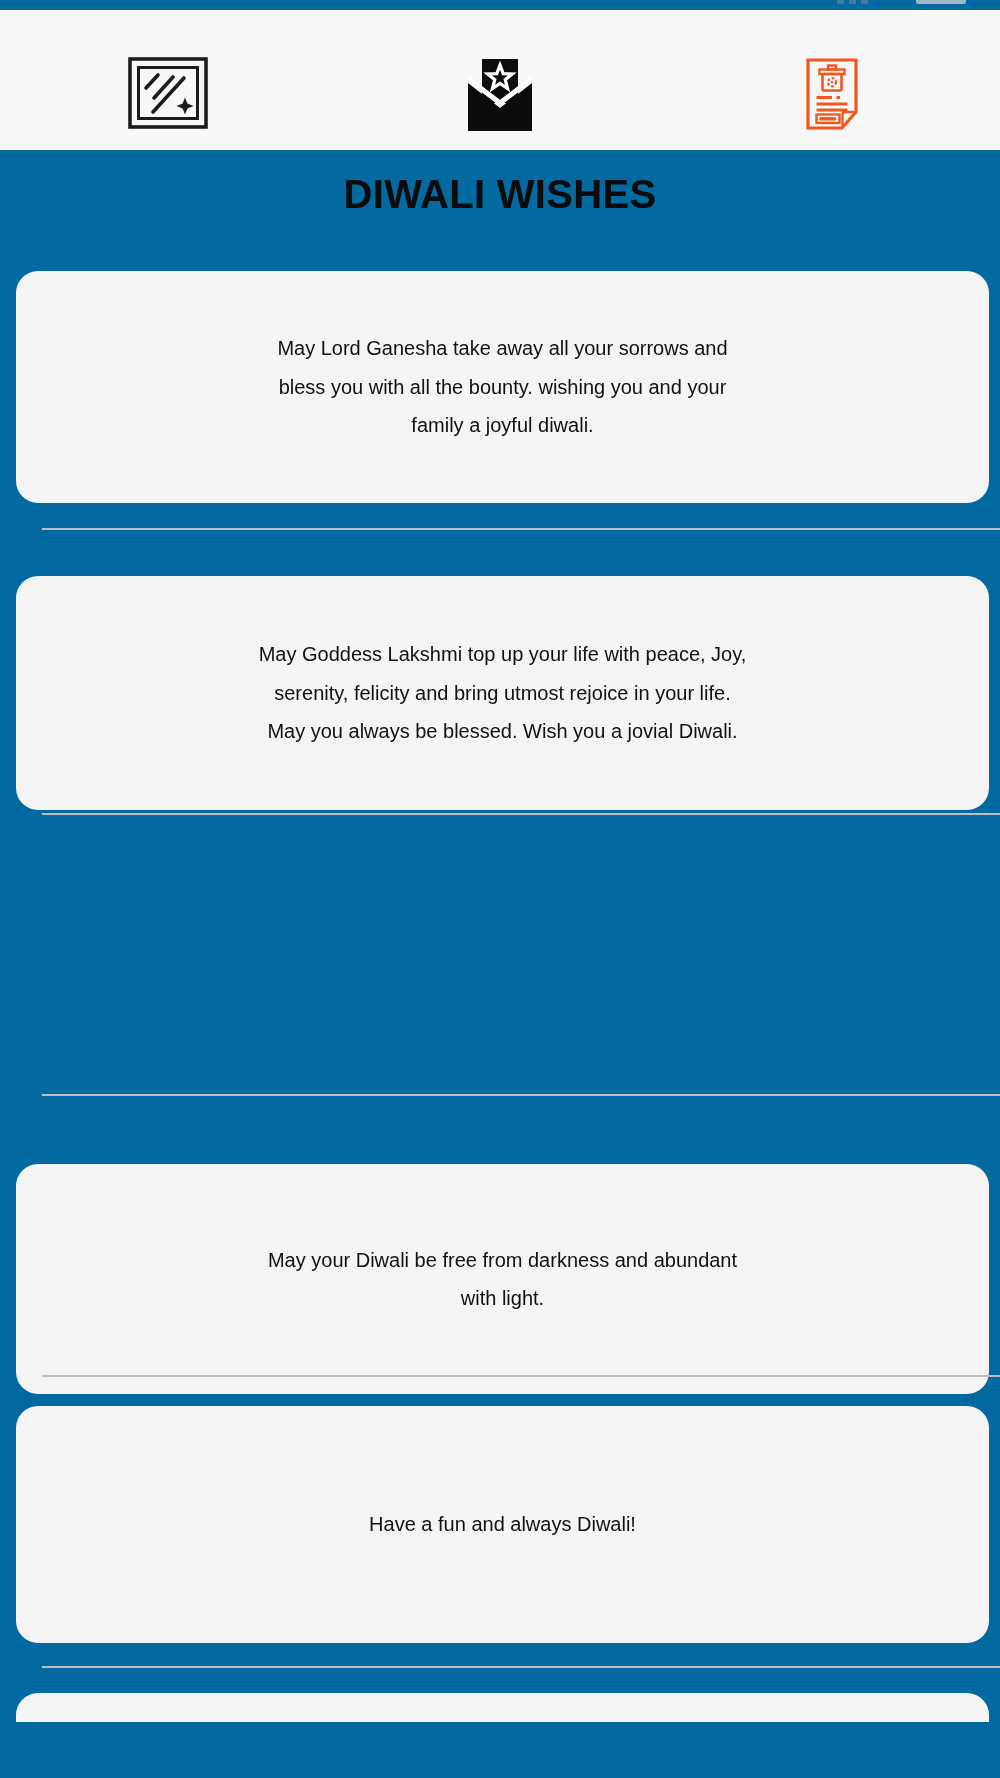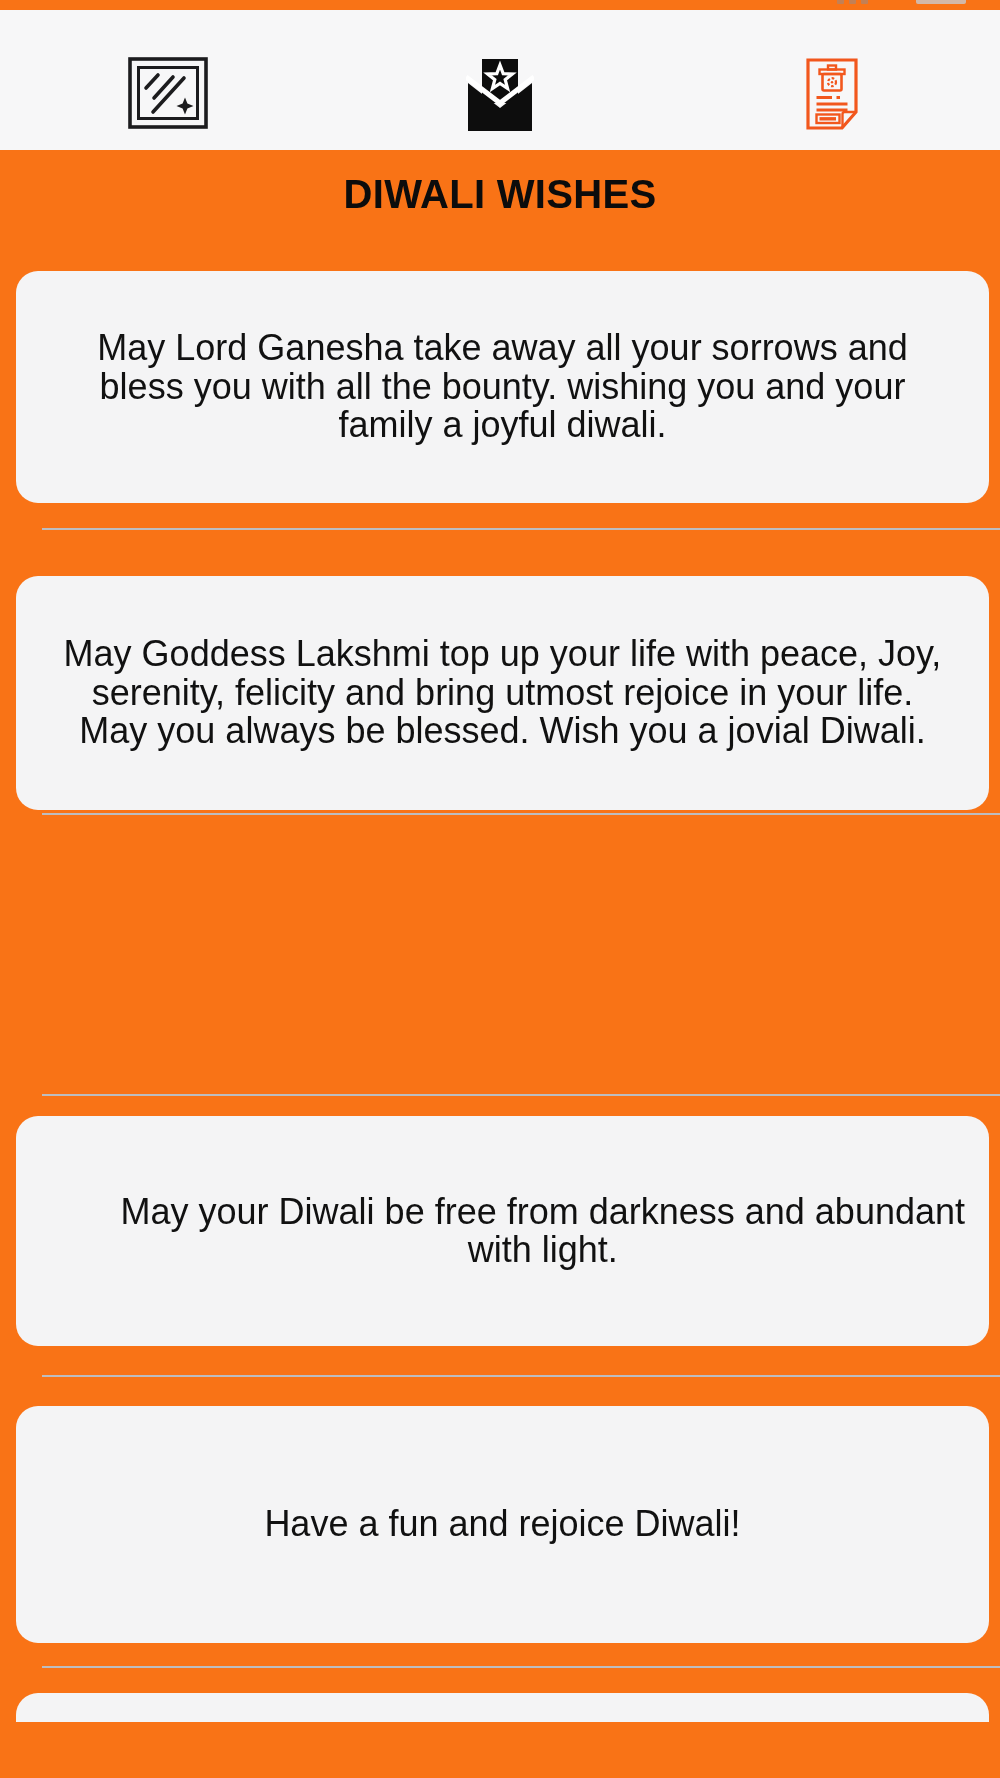--- a/index.html
+++ b/index.html
@@ -1,19 +1,19 @@
 <!DOCTYPE html>
 <html><head>
 <meta charset="utf-8">
 <style>
   html,body{margin:0;padding:0;background:#ffffff;}
   .screen{
     position:relative;
     width:1000px;height:1778px;
-    background:#f97316;
+    background:#0369a1;
     font-family:"Liberation Sans","DejaVu Sans",sans-serif;
     overflow:hidden;
   }
   
   .status-remnant{position:absolute;top:0;left:0;right:0;height:6px;z-index:3;}
   .signal-remnant{position:absolute;left:837px;top:0;display:flex;gap:5px;}
   .signal-remnant i{display:block;width:7px;height:4px;background:#8e8e93;opacity:.5;border-radius:0 0 1px 1px;}
   .battery-remnant{position:absolute;left:916px;top:0;width:50px;height:3.5px;background:#c9c9cd;opacity:.8;border-radius:0 0 2px 2px;}
   
   .toolbar{
@@ -36,28 +36,28 @@
   }
   
   .card{
     position:absolute;left:16px;width:973px;
     background:#f4f4f5;border-radius:22px;
     display:flex;align-items:center;justify-content:center;
   }
   .card-1{top:271px;height:232px;}
   .card-2{top:576px;height:234px;}
   .card-3{top:841px;height:231px;}
-  .card-4{top:1116px;height:230px;justify-content:flex-end;}
+  .card-4{top:1164px;height:230px;}
   .card-5{top:1406px;height:237px;}
   .card-partial{top:1693px;height:29px;border-radius:22px 22px 0 0;}
   .wish-text{
-    margin:16px;padding:0 8px;
+    margin:8px;padding:0 8px;
     white-space:pre-line;
     text-align:center;
-    font-size:36px;line-height:38.5px;font-weight:400;
+    font-size:20px;line-height:38.5px;font-weight:400;
     color:#111111;
   }
   
   .divider{
     position:absolute;left:42px;width:958px;height:1.5px;
     background:#bdbdbf;
   }
   .div-1{top:528px;}
   .div-2{top:813px;}
   .div-3{top:1094px;}
@@ -143,19 +143,19 @@
 
   <div class="divider div-3"></div>
 
   <div class="card card-4">
     <p class="wish-text">May your Diwali be free from darkness and abundant
 with light.</p>
   </div>
   <div class="divider div-4"></div>
 
   <div class="card card-5">
-    <p class="wish-text">Have a fun and rejoice Diwali!</p>
+    <p class="wish-text">Have a fun and always Diwali!</p>
   </div>
   <div class="divider div-5"></div>
 
   <div class="card card-partial"></div>
 
 </div>
 
 </body></html>

